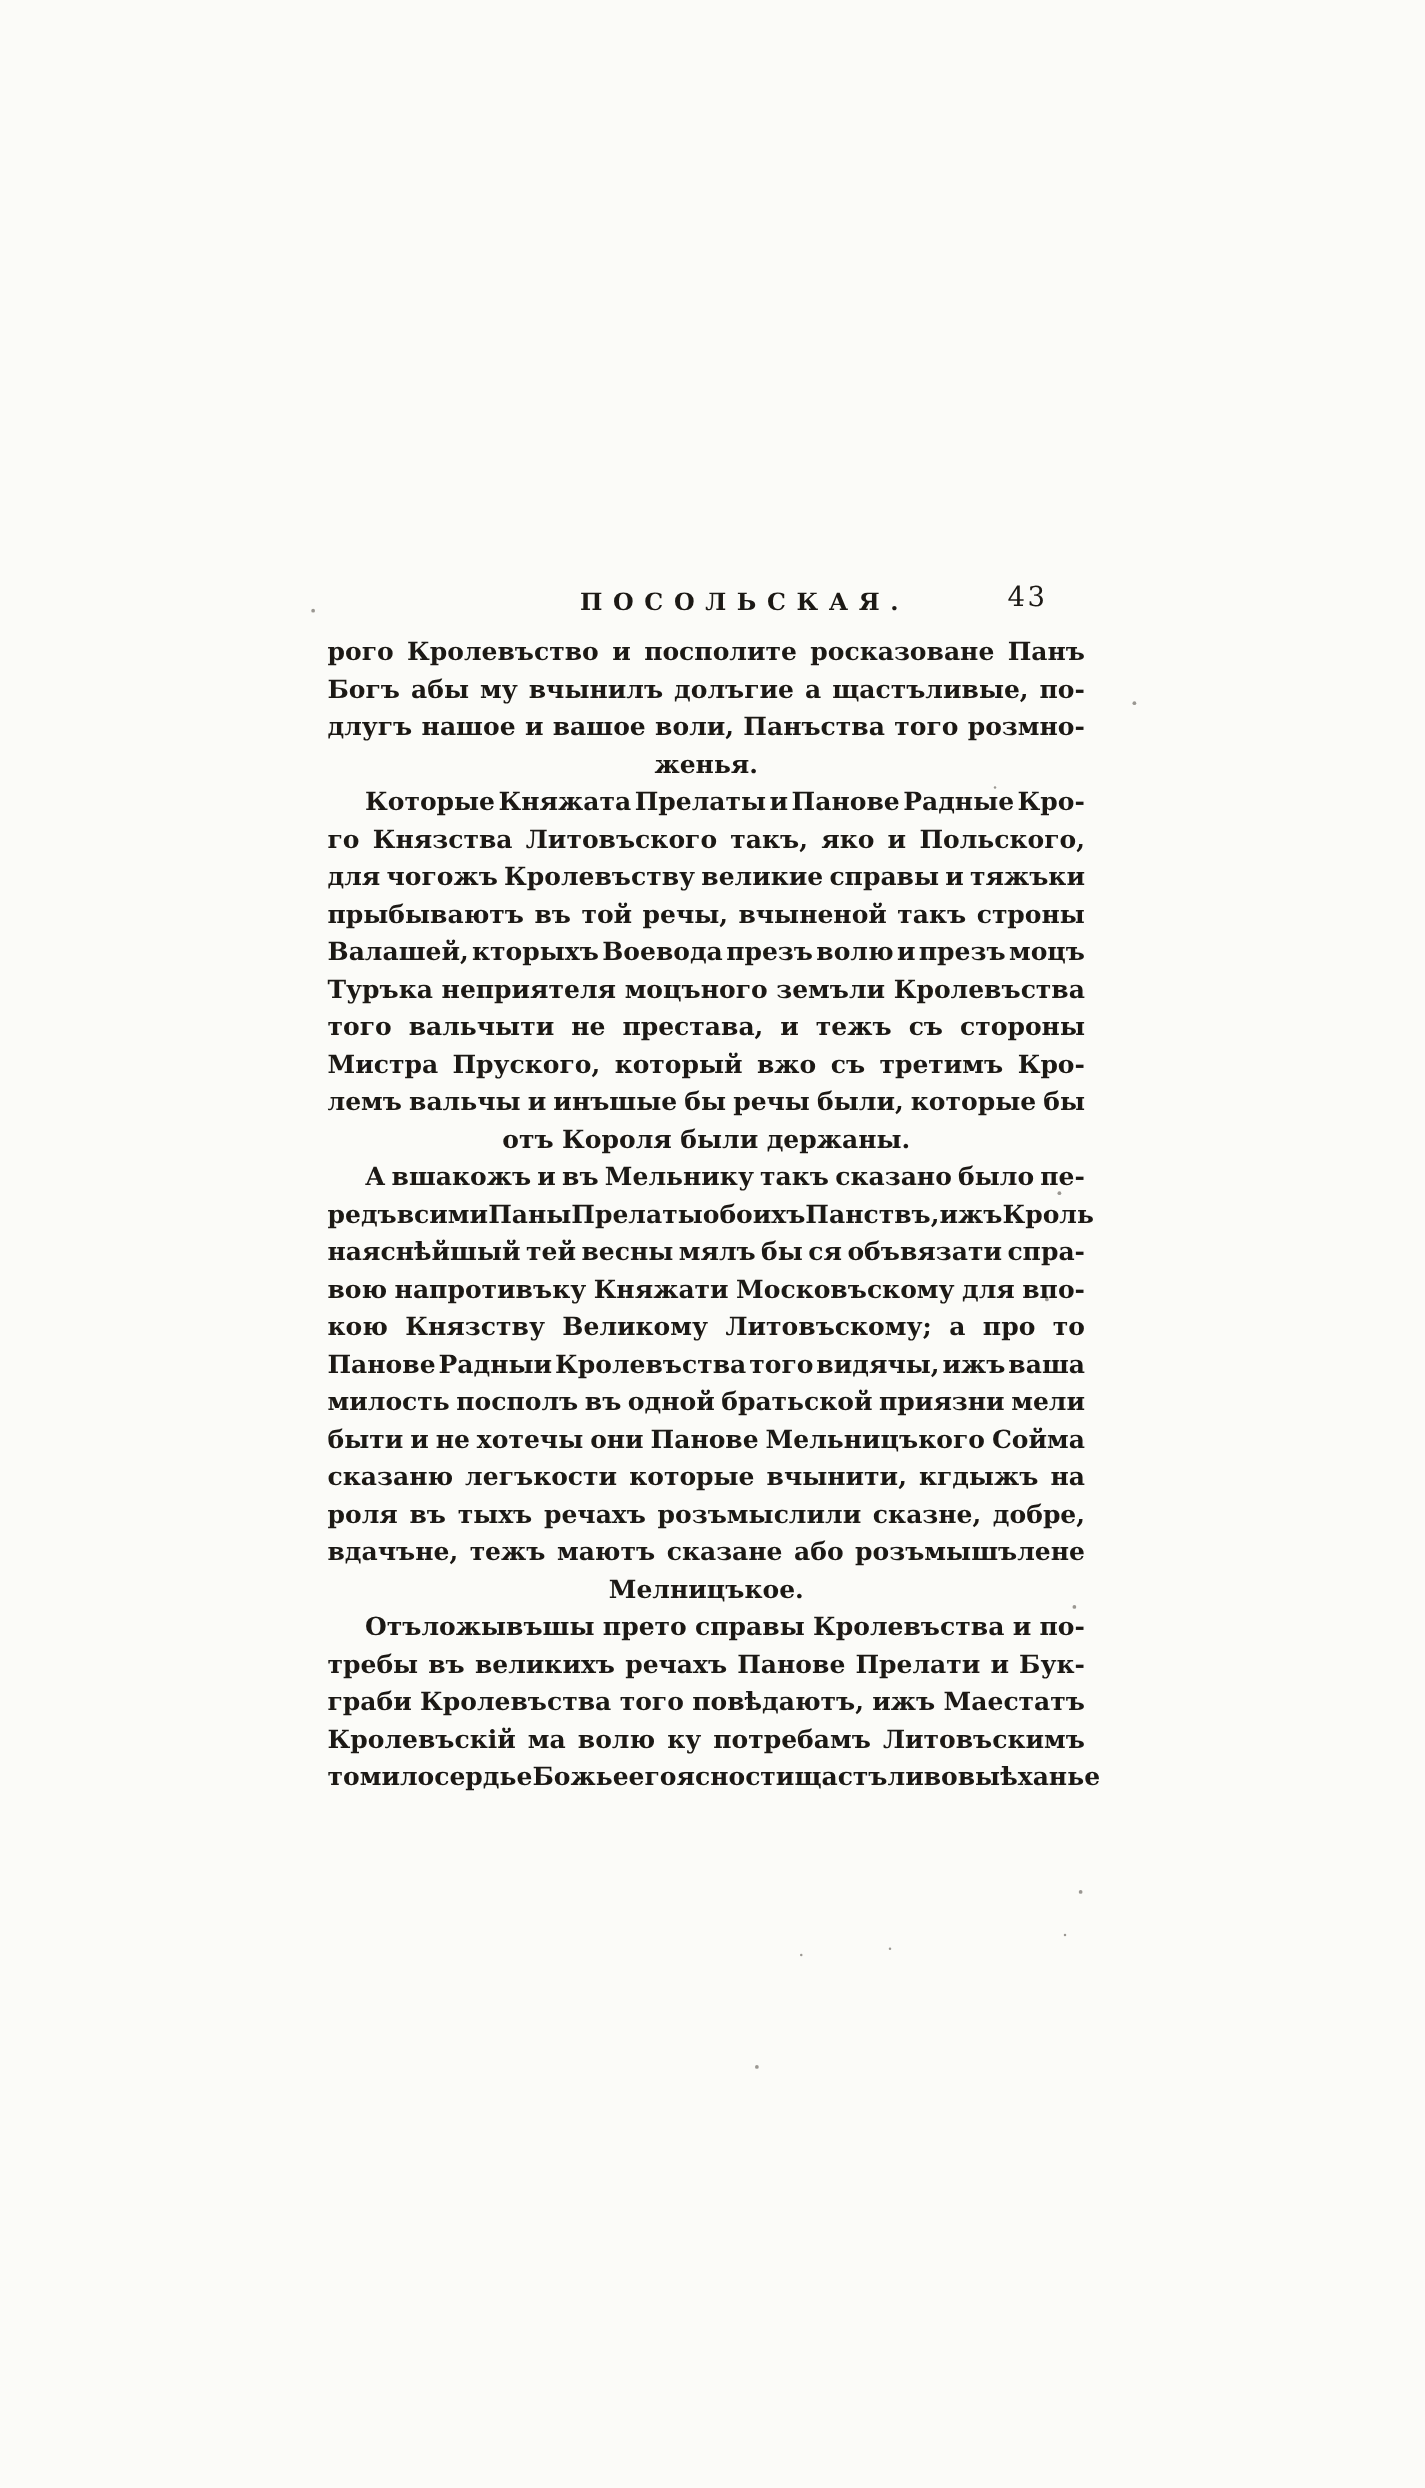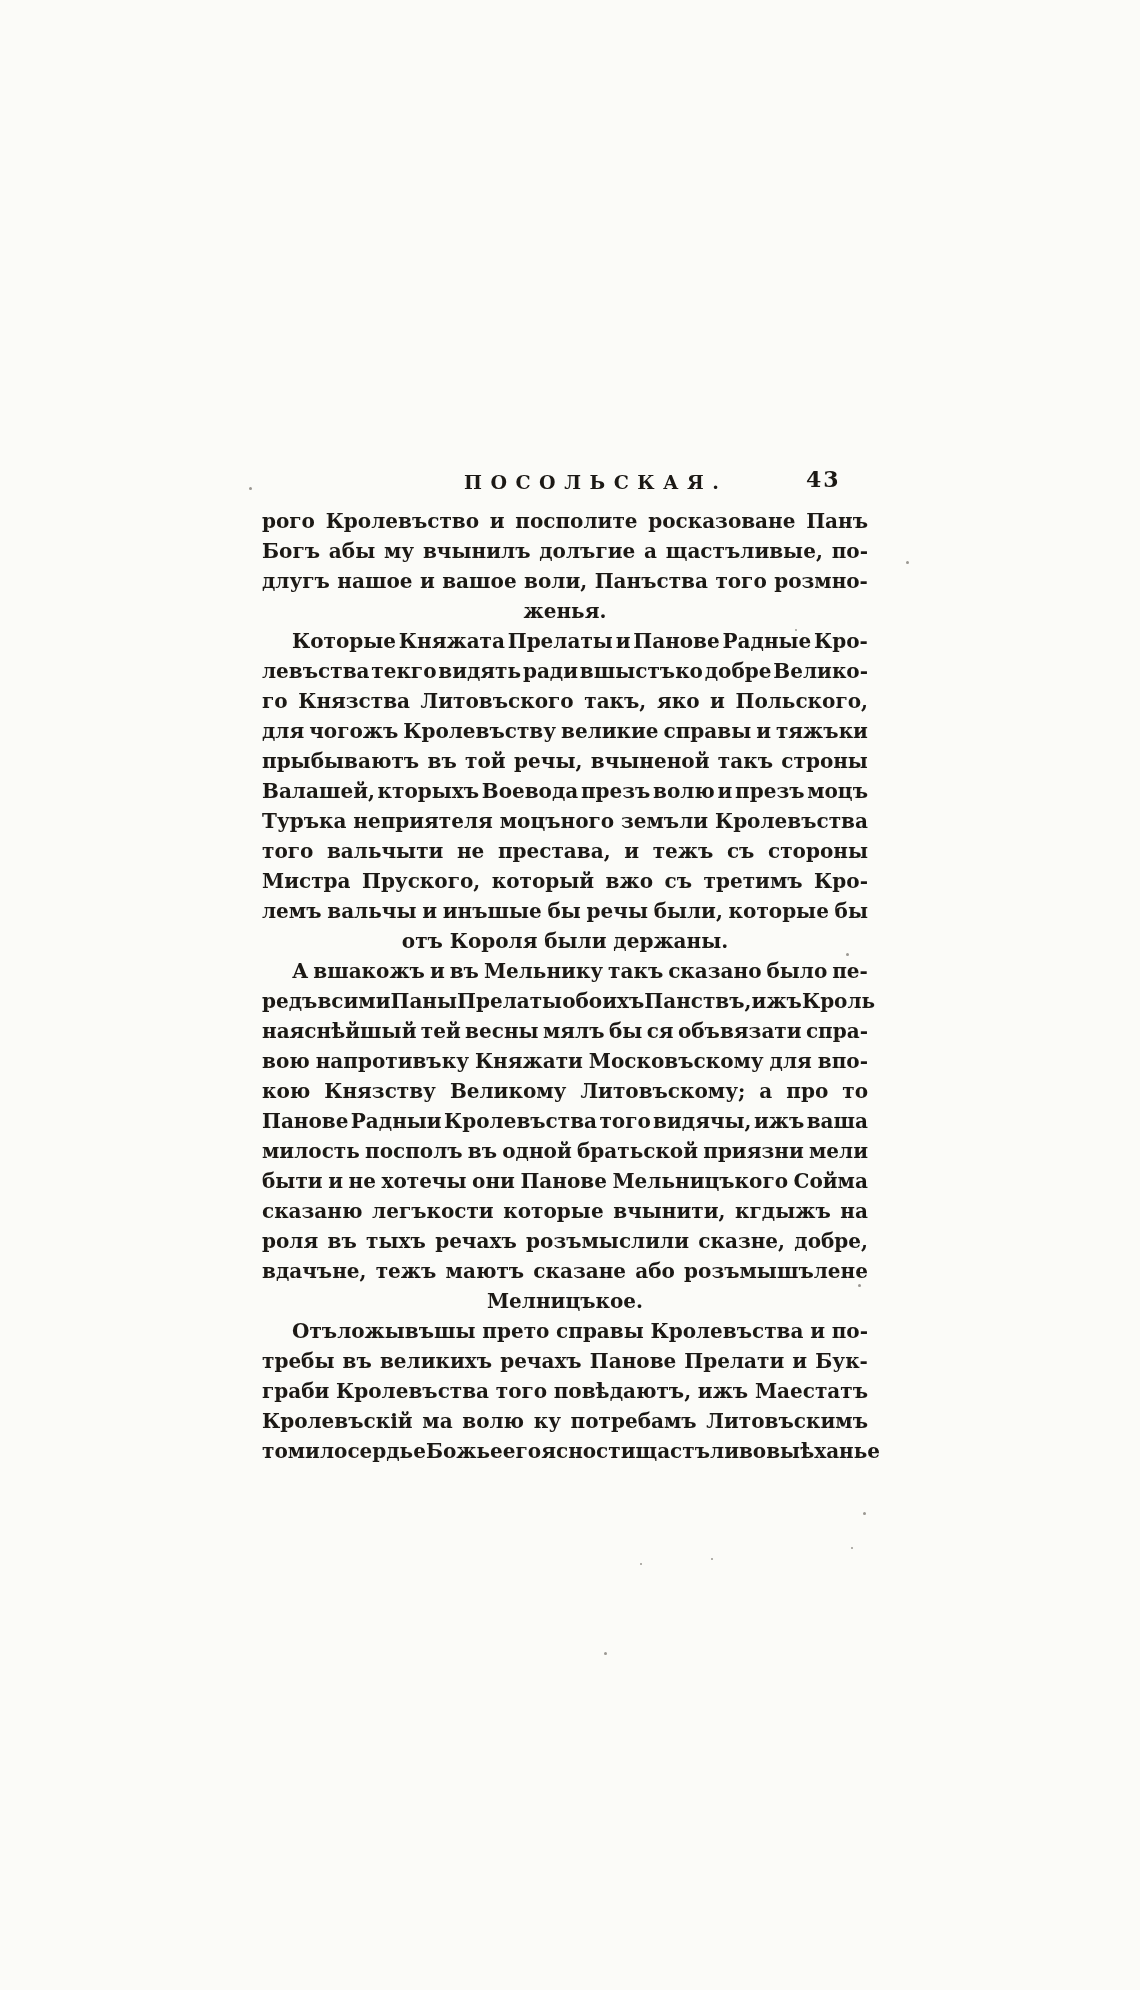--- a/index.html
+++ b/index.html
@@ -23,21 +23,21 @@
     font-size: 19px;
     font-weight: 700;
     letter-spacing: 8.5px;
     white-space: nowrap;
   }
   .page-number {
     position: absolute;
     left: 806px;
     top: 466px;
     font-size: 22px;
-    font-weight: 700;
+    font-weight: 400;
     letter-spacing: 2px;
   }
   .text-block {
     position: absolute;
     left: 262px;
     top: 506px;
     width: 606px;
   }
   .line {
     display: flex;
@@ -101,29 +101,20 @@
         <span class="word">женья.</span>
       </div>
       <div class="line indent">
         <span class="word">Которые</span>
         <span class="word">Княжата</span>
         <span class="word">Прелаты</span>
         <span class="word">и</span>
         <span class="word">Панове</span>
         <span class="word">Радные</span>
         <span class="word">Кро-</span>
-      </div>
-      <div class="line">
-        <span class="word">левъства</span>
-        <span class="word">текго</span>
-        <span class="word">видять</span>
-        <span class="word">ради</span>
-        <span class="word">вшыстъко</span>
-        <span class="word">добре</span>
-        <span class="word">Велико-</span>
       </div>
       <div class="line">
         <span class="word">го</span>
         <span class="word">Князства</span>
         <span class="word">Литовъского</span>
         <span class="word">такъ,</span>
         <span class="word">яко</span>
         <span class="word">и</span>
         <span class="word">Польского,</span>
       </div>

